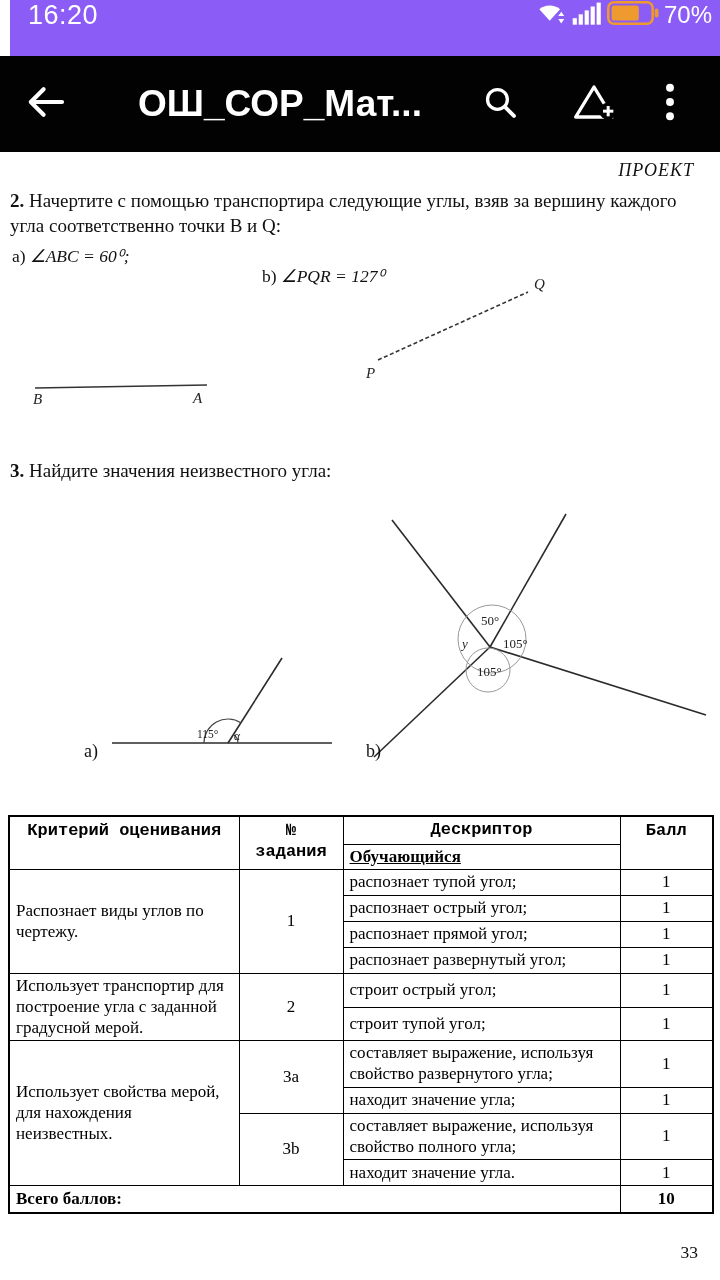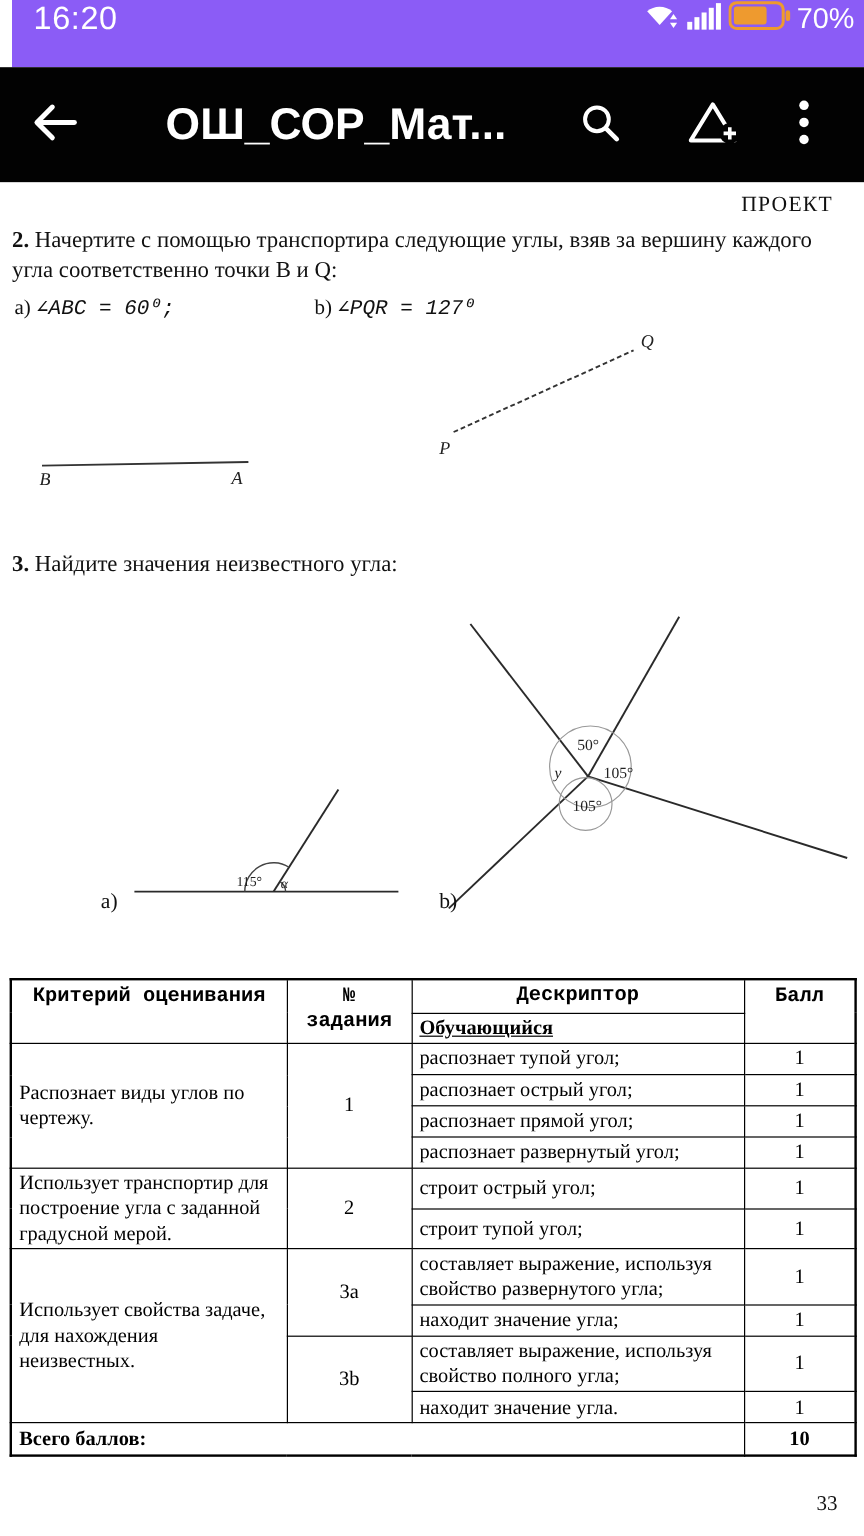--- a/index.html
+++ b/index.html
@@ -19,30 +19,30 @@
   .icon-btn { display:flex; align-items:center; justify-content:center; height:96px; cursor:pointer; }
   .back-btn { width:64px; justify-content:flex-start; }
   .app-title { font-size:37px; font-weight:bold; margin-left:48px; white-space:nowrap; }
   .appbar-icons { margin-left:auto; display:flex; align-items:center; }
   .search-btn { width:92px; }
   .drive-btn { width:96px; }
   .menu-btn { width:56px; }
 
   
   .doc { position:absolute; top:152px; left:0; width:720px; height:1128px; background:#fff; color:#111; }
-  .watermark { position:absolute; top:8px; right:26px; font-size:18px; letter-spacing:1px; }
+  .watermark { position:absolute; top:8px; right:26px; font-style:italic; font-size:18px; letter-spacing:1px; }
   .p-task { position:absolute; left:10px; width:702px; font-size:19px; line-height:1.32; }
   .t2 { top:36px; }
   .t3 { top:306px; }
   .tnum { font-weight:bold; }
   .note { position:absolute; left:10px; top:332px; font-size:17.5px; font-style:italic; font-weight:bold; }
   .items-row { position:absolute; top:94px; left:0; width:720px; font-size:17.5px; }
   .item-a { position:absolute; left:12px; }
-  .item-b { position:absolute; left:262px; }
-  .formula { font-style:italic; font-family:Liberation Mono, monospace; }
+  .item-b { position:absolute; left:262px;margin-top:20px; }
+  .formula { font-style:italic; font-family:Liberation Serif, serif; }
   .fig-svg { position:absolute; left:0; }
   .svg-t2 { top:115px; }
   .svg-t3 { top:355px; }
   .pt-label { font-style:italic; font-size:15px; fill:#222; font-family:"Liberation Serif", serif; }
   .ang-label { font-size:13px; fill:#222; font-family:"Liberation Serif", serif; }
   .ang-small { font-size:11.5px; }
   .ang-var { font-style:italic; }
   .fig-letter { font-size:18px; fill:#111; font-family:"Liberation Serif", serif; }
 
   
@@ -237,21 +237,21 @@
         <td rowspan="2" class="c">2</td>
         <td>строит острый угол;</td>
         <td class="c">1</td>
       </tr>
       <tr class="rr-m">
         <td>строит тупой угол;</td>
         <td class="c">1</td>
       </tr>
 
       <tr class="rr-2">
-        <td rowspan="4">Использует свойства задаче, для нахождения неизвестных.</td>
+        <td rowspan="4">Использует свойства мерой, для нахождения неизвестных.</td>
         <td rowspan="2" class="c">3a</td>
         <td>составляет выражение, используя свойство развернутого угла;</td>
         <td class="c">1</td>
       </tr>
       <tr class="rr">
         <td>находит значение угла;</td>
         <td class="c">1</td>
       </tr>
       <tr class="rr-2">
         <td rowspan="2" class="c">3b</td>

